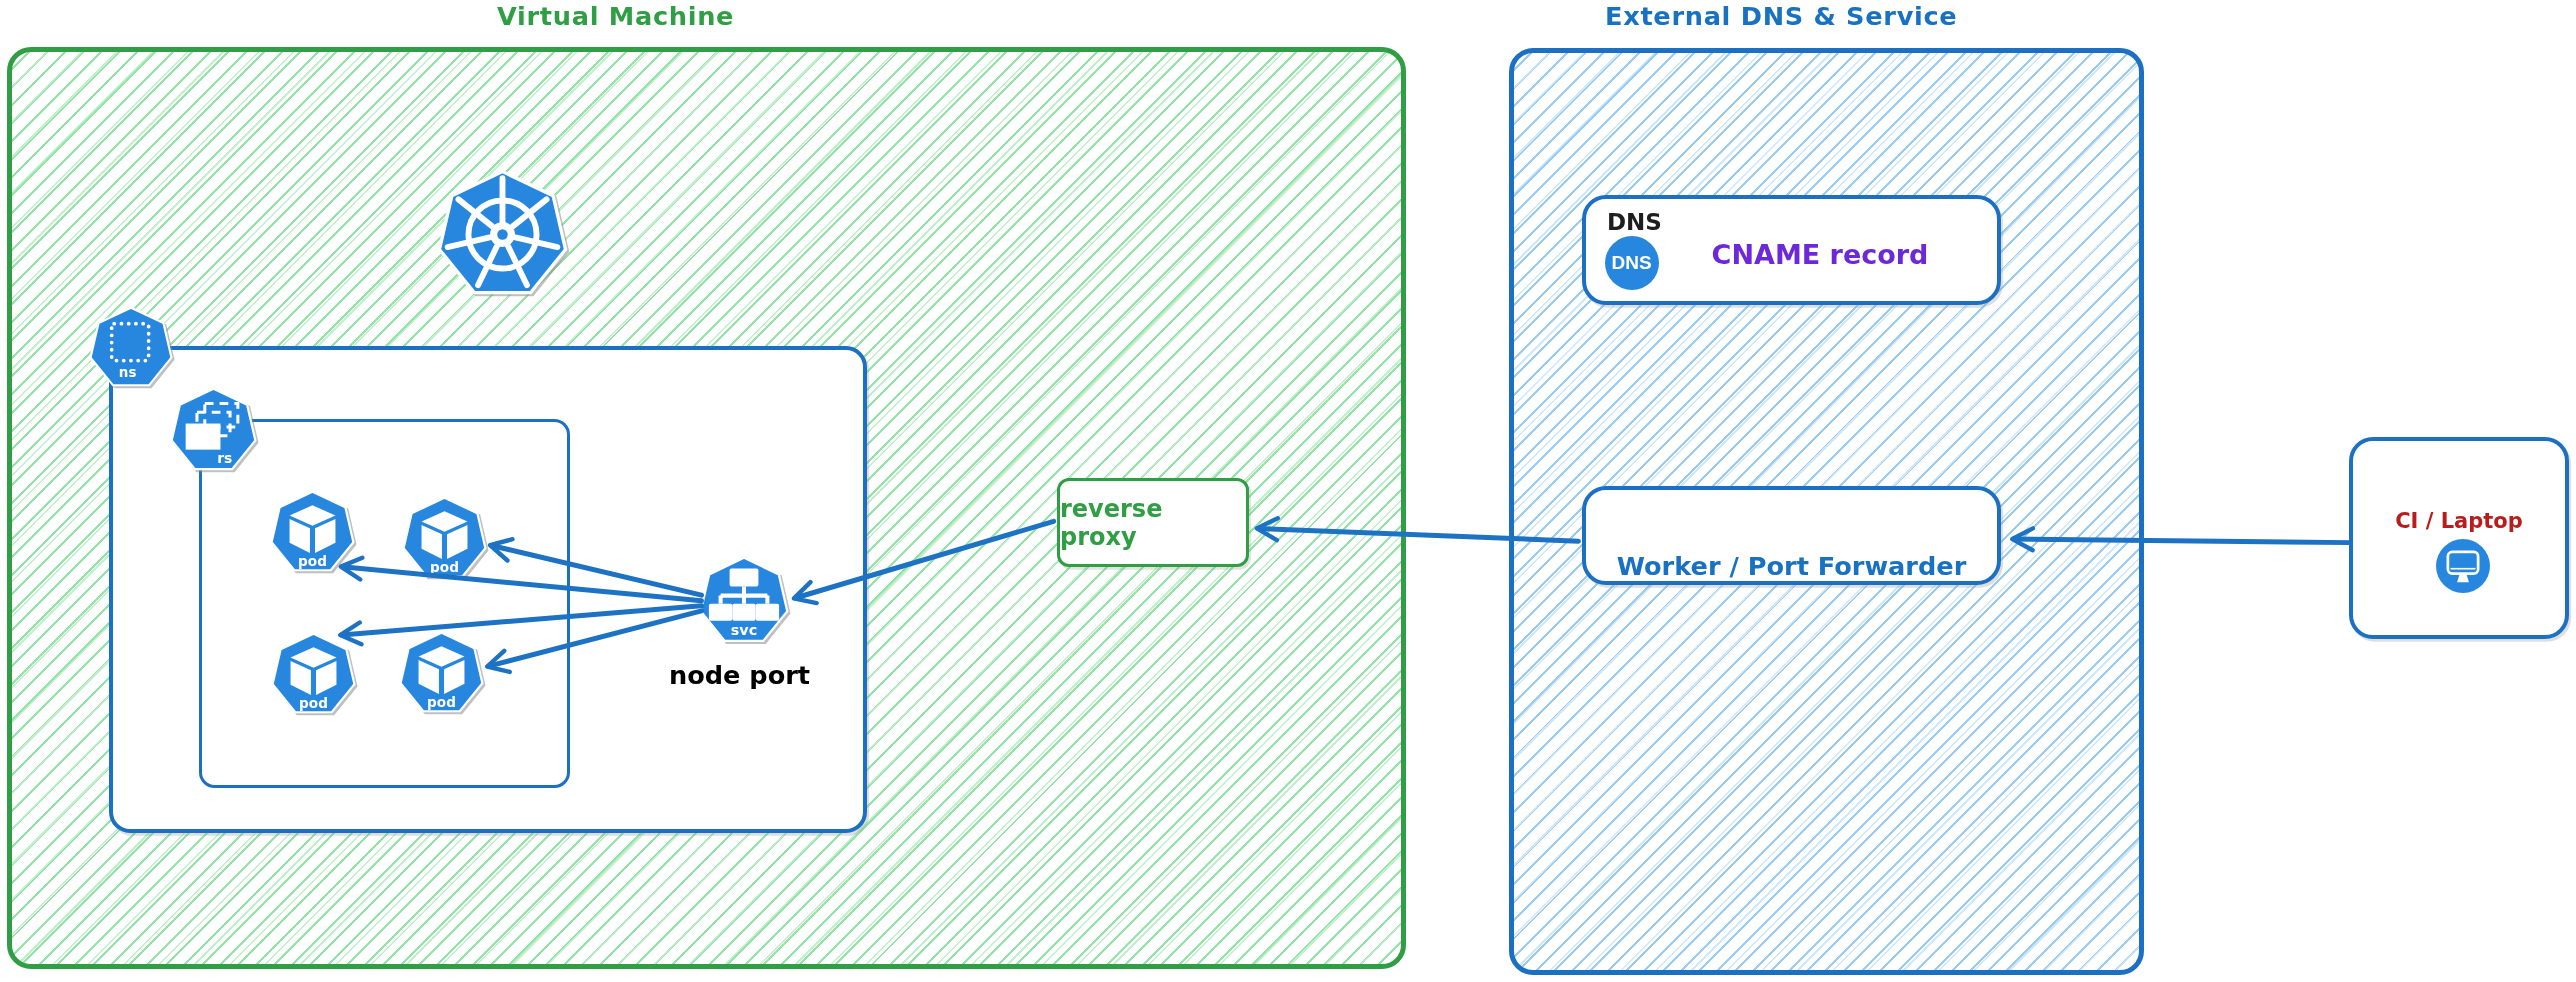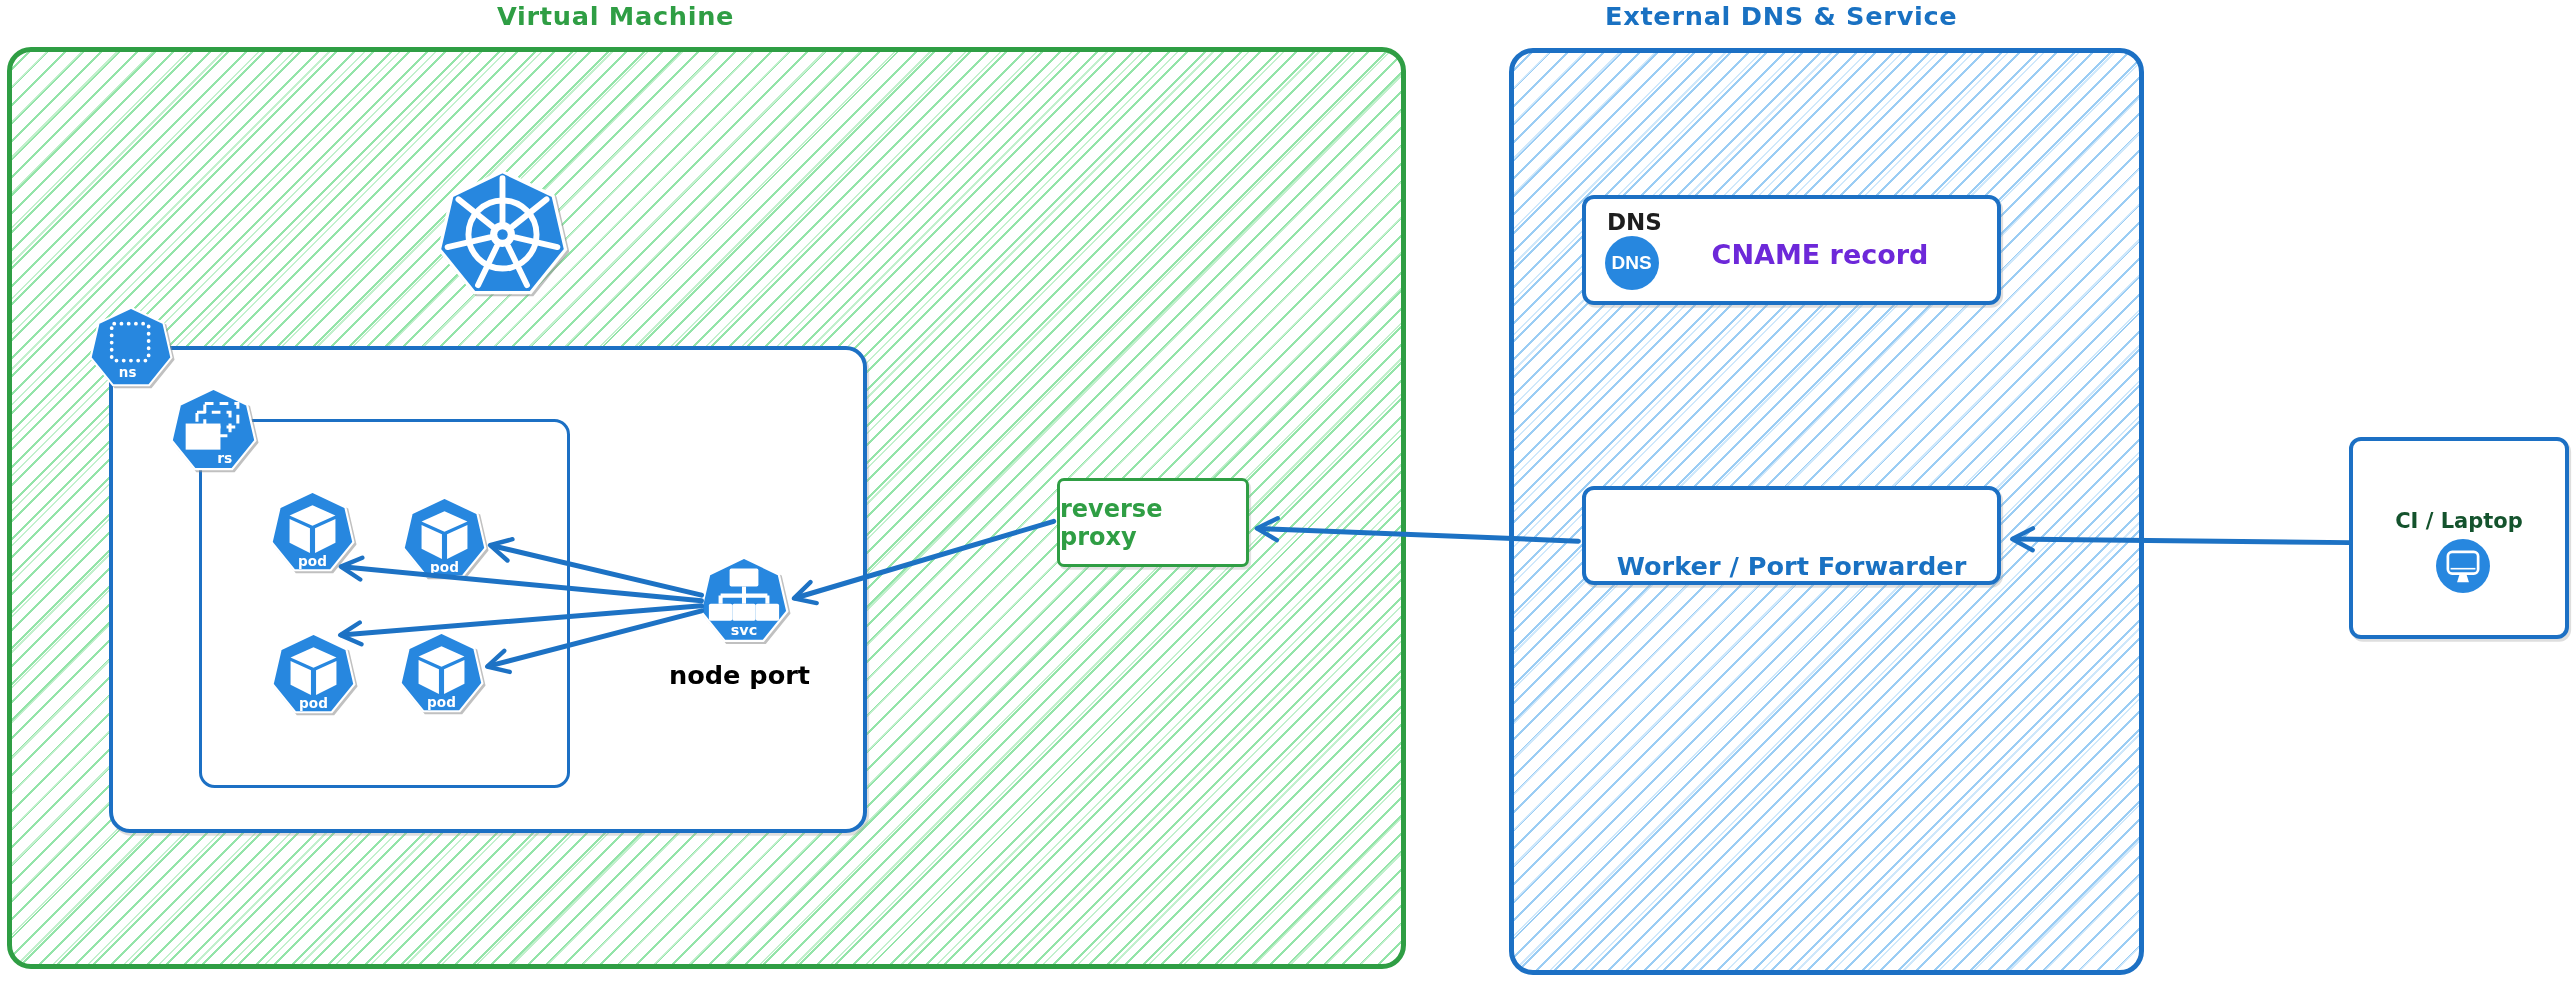--- a/index.html
+++ b/index.html
@@ -21,40 +21,40 @@
     border:5px solid #1c70c4;
     background-image:
       repeating-linear-gradient(135deg, transparent 0 23.4px, #cfe8fb 23.4px 25px),
       repeating-linear-gradient(135deg, transparent 0 10.7px, #9bcdf4 10.7px 12.8px);
   }
   .region-title{font-size:25.6px;font-weight:700;text-align:left;letter-spacing:0.7px;}
   .green-text{color:#2f9e44;}
   .blue-text{color:#1971c2;}
 
   
-  .whitebox{background:#ffffff;border:4.3px solid #1c70c4;border-radius:12px;box-shadow:2.1px 2.8px 0 rgba(160,160,160,.35);}
+  .whitebox{background:#ffffff;border:4.3px solid #1c70c4;border-radius:24px;box-shadow:2.1px 2.8px 0 rgba(160,160,160,.35);}
   .ns-box{left:109px;top:346px;width:758px;height:487px;border-radius:21px;}
   .rs-box{left:199px;top:419px;width:371px;height:369px;border-width:3.6px;border-radius:15.6px;box-shadow:none;}
 
-  .rproxy-box{left:1057px;top:478px;width:192px;height:89px;border:3.6px solid #2f9e44;border-radius:7px;
+  .rproxy-box{left:1057px;top:478px;width:192px;height:89px;border:3.6px solid #2f9e44;border-radius:12px;
     display:flex;align-items:center;justify-content:center;background:#fff;box-shadow:2.1px 2.8px 0 rgba(160,160,160,.3);}
   .rproxy-box span{font-size:24px;font-weight:700;color:#2f9e44;}
 
   .dns-box{left:1582px;top:195px;width:419px;height:110px;}
   .dns-tag{left:21px;top:10px;font-size:23px;font-weight:700;color:#1e1e1e;}
   .badge{border-radius:50%;background:#2787df;color:#fff;display:flex;align-items:center;justify-content:center;
     font-family:"Liberation Sans",sans-serif;font-weight:700;}
   .dns-badge{left:18.5px;top:37px;width:54px;height:54px;font-size:19px;}
   .cname-label{left:85px;top:40px;width:298px;text-align:center;font-size:27px;font-weight:700;color:#6d28d9;}
 
   .worker-box{left:1582px;top:486px;width:419px;height:99px;display:flex;align-items:flex-end;justify-content:center;}
   .worker-box span{font-size:25.6px;font-weight:700;color:#1971c2;}
 
   .ci-box{left:2349px;top:437px;width:220px;height:202px;}
-  .ci-label{left:0;top:68px;width:100%;text-align:center;font-size:21px;font-weight:700;color:#14532d;}
+  .ci-label{left:0;top:68px;width:100%;text-align:center;font-size:21px;font-weight:700;color:#b91c1c;}
   .ci-badge{left:83px;top:98px;width:54px;height:54px;}
   .ci-badge svg{position:absolute;left:0;top:0;width:100%;height:100%;}
 
   .node-port{left:633px;top:660px;width:213px;text-align:center;font-size:25.6px;font-weight:700;color:#000000;}
 
   
   .icon{position:absolute;overflow:visible;filter:drop-shadow(2.8px 2.8px 0 rgba(140,140,140,.55));}
   .icon text{font-family:"DejaVu Sans",sans-serif;font-weight:700;fill:#ffffff;}
 
   .arrows{left:0;top:0;width:2576px;height:983px;pointer-events:none;}

